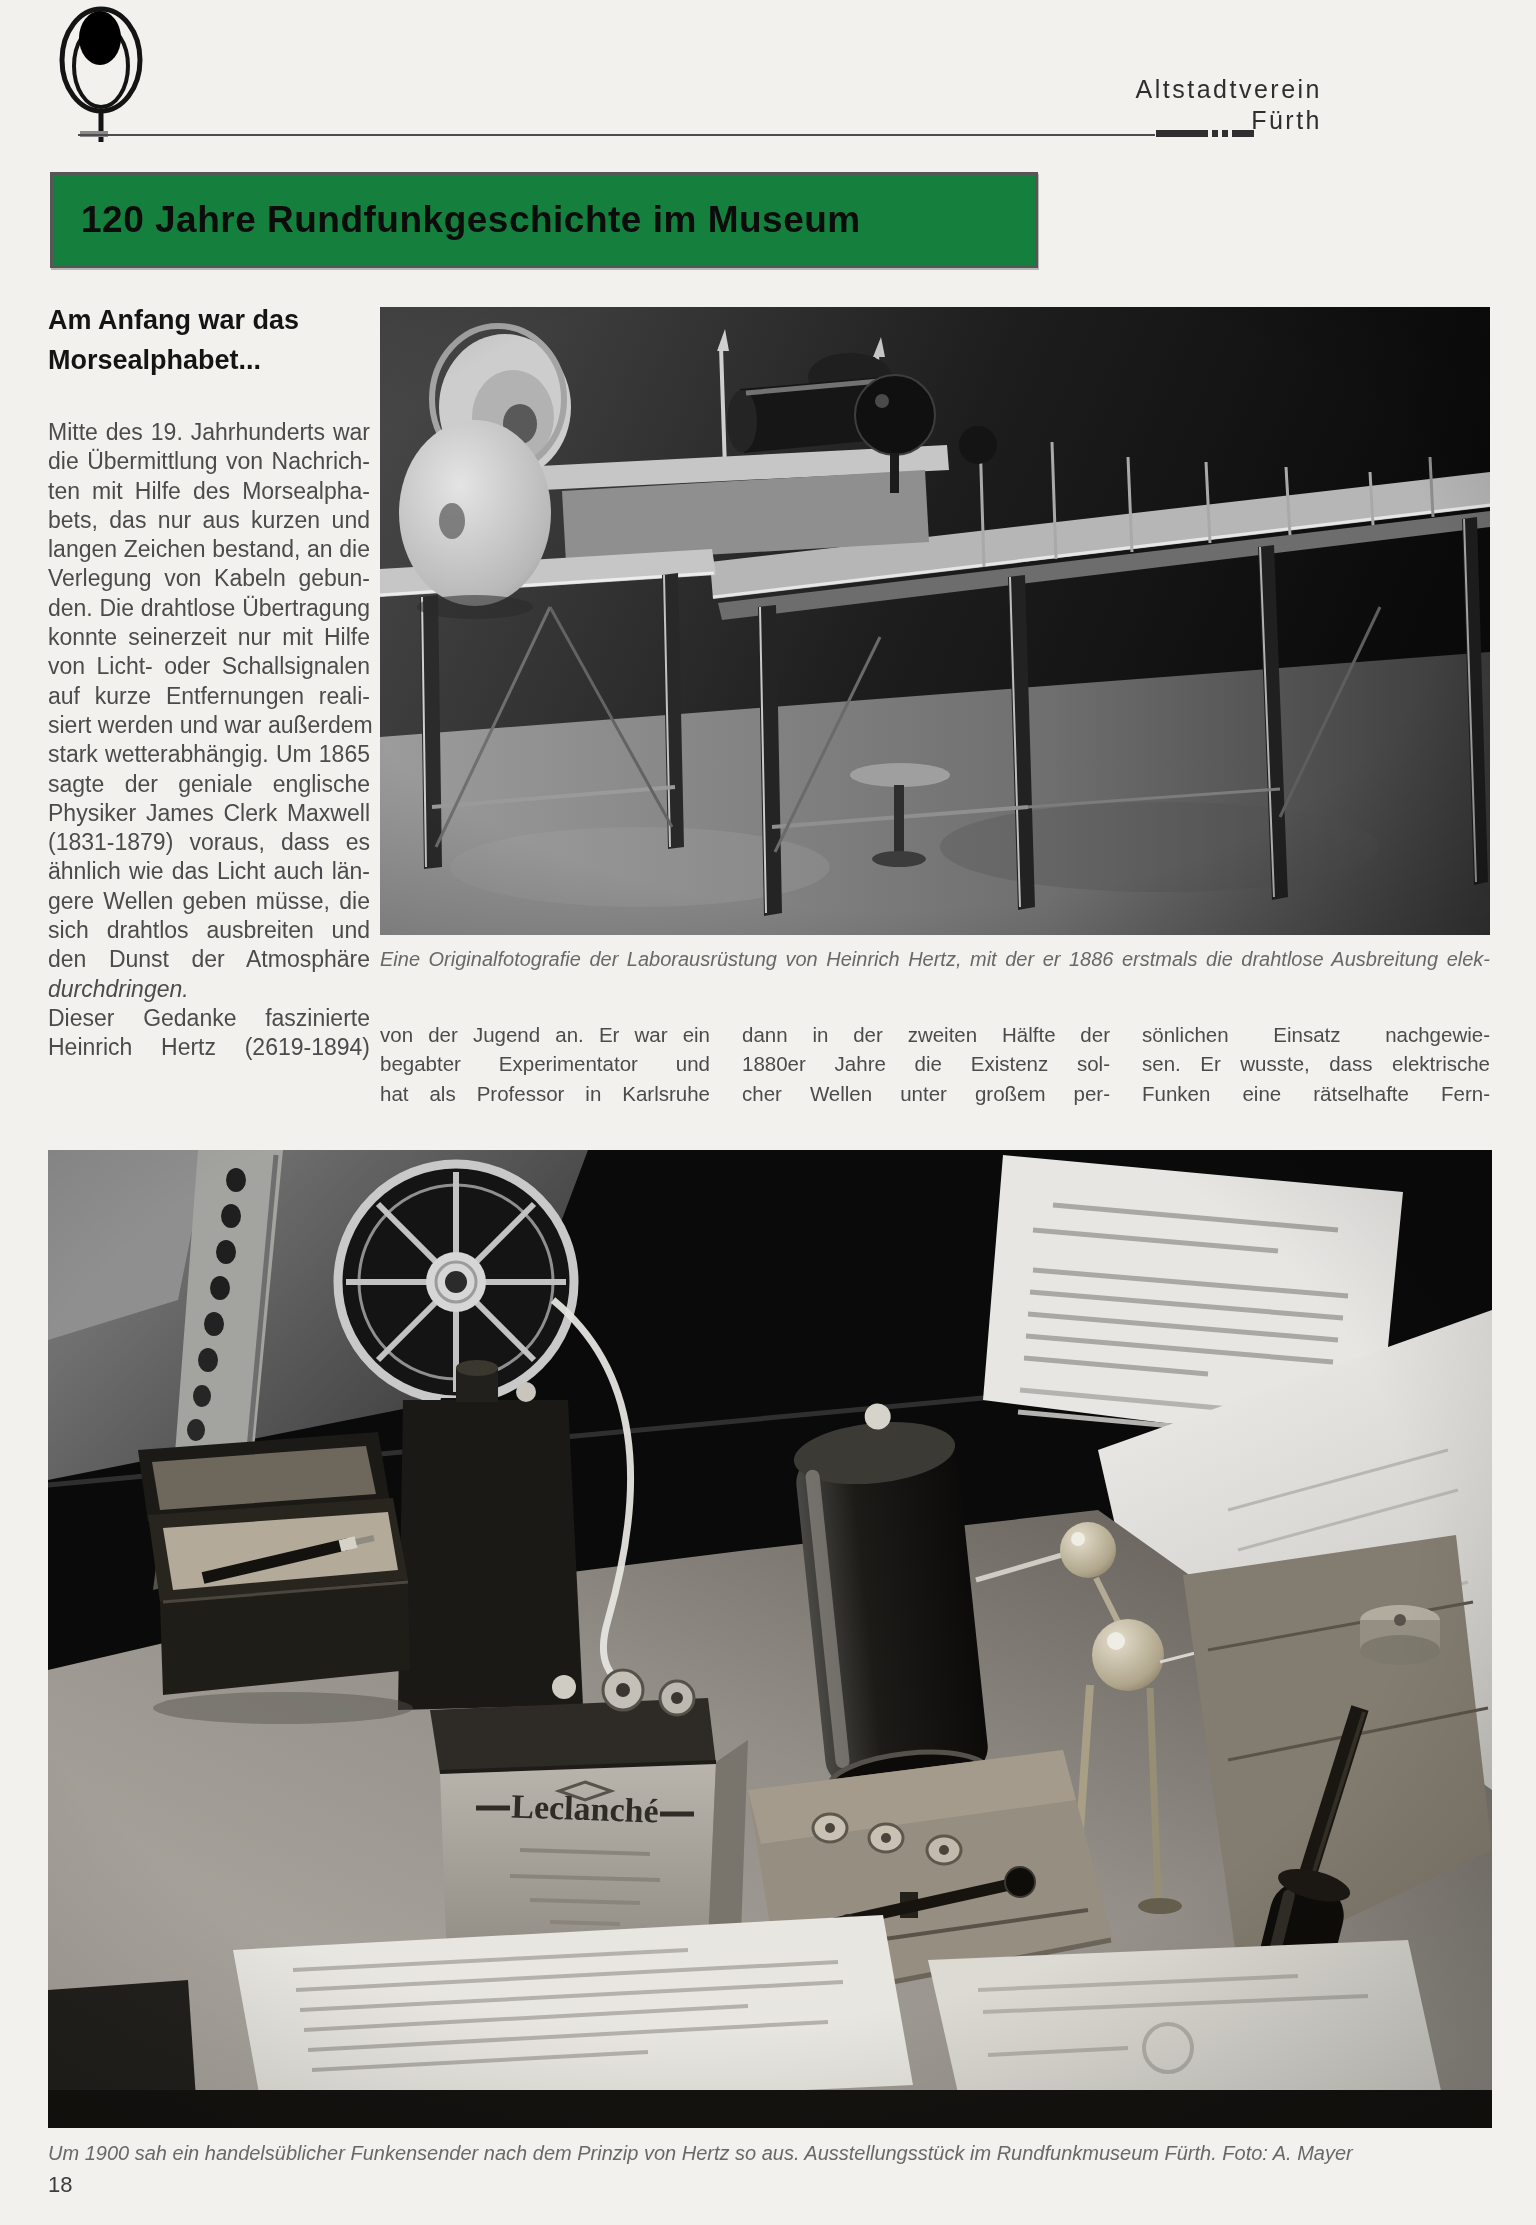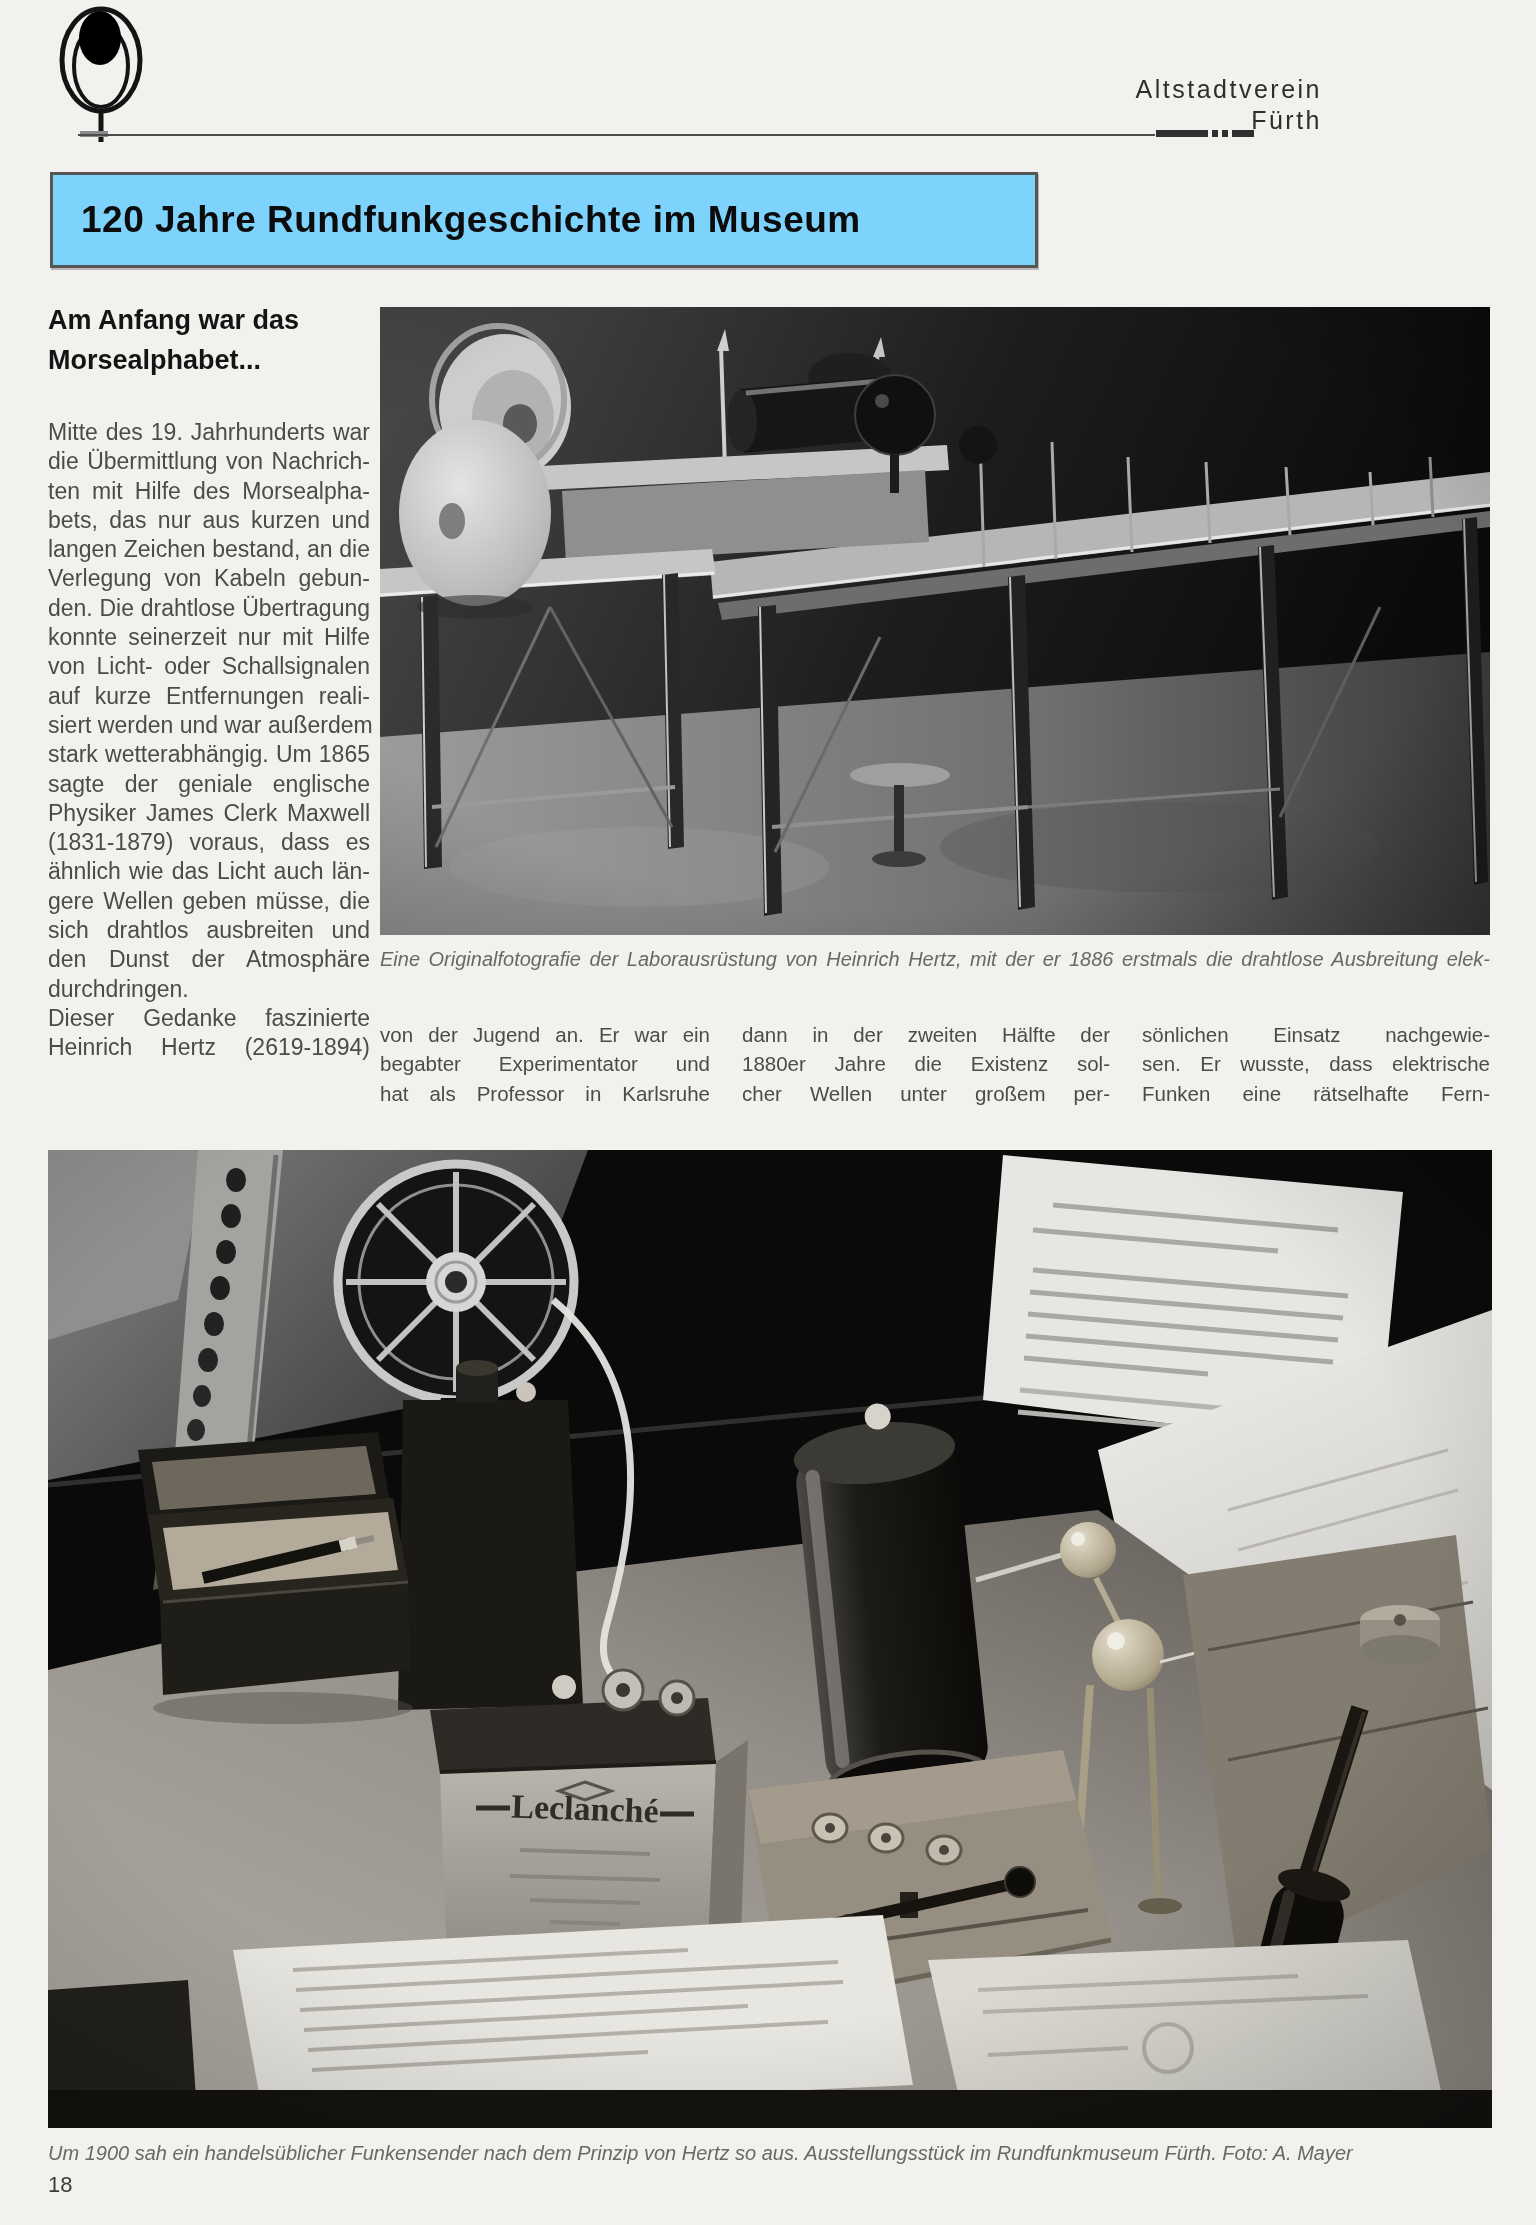--- a/index.html
+++ b/index.html
@@ -17,38 +17,38 @@
     position:absolute;top:74px;left:900px;width:422px;
     text-align:right;color:#2e2e2e;
     font-size:25px;letter-spacing:2.5px;line-height:31px;font-weight:500;
   }
   .rule-thin{position:absolute;left:78px;top:134px;width:1077px;height:2px;background:#4c4c4c;}
   .rule-dash{position:absolute;top:130px;height:7px;background:#2f2f2f;}
   .rule-start{position:absolute;left:80px;top:131px;width:28px;height:6px;background:#8a8a8a;}
   
   .title-box{
     position:absolute;left:50px;top:172px;width:988px;height:96px;
-    background:#7dd3fc;border:3px solid #565656;box-sizing:border-box;
+    background:#15803d;border:3px solid #565656;box-sizing:border-box;
     box-shadow:1px 2px 0 #b9b7b3;
     display:flex;align-items:center;
   }
   .title-box h1{
     margin:0 0 0 28px;font-size:37px;font-weight:bold;color:#0c0c0c;letter-spacing:0.5px;
   }
   
   .heading{
     position:absolute;left:48px;top:300px;width:330px;
     font-size:27px;font-weight:bold;color:#141414;line-height:40px;
   }
   .intro{
     position:absolute;left:48px;top:418px;width:322px;
     font-size:23px;color:#4b4b4b;
   }
   .tl{text-align:justify;text-align-last:justify;line-height:29.3px;white-space:nowrap;}
-  .tl.nj{text-align-last:left;}
+  .tl.nj{text-align-last:left;font-style:italic;}
   .caption{
     font-style:italic;font-size:20px;color:#686868;line-height:27px;
   }
   .caption-top{position:absolute;left:380px;top:946px;width:1110px;}
   .caption-top .tl{line-height:27px;}
   .cols{
     position:absolute;left:380px;top:1020px;width:1112px;
     display:flex;gap:32px;font-size:20.5px;color:#4b4b4b;
   }
   .cols .c1{width:330px;} .cols .c2{width:368px;} .cols .c3{width:348px;}

